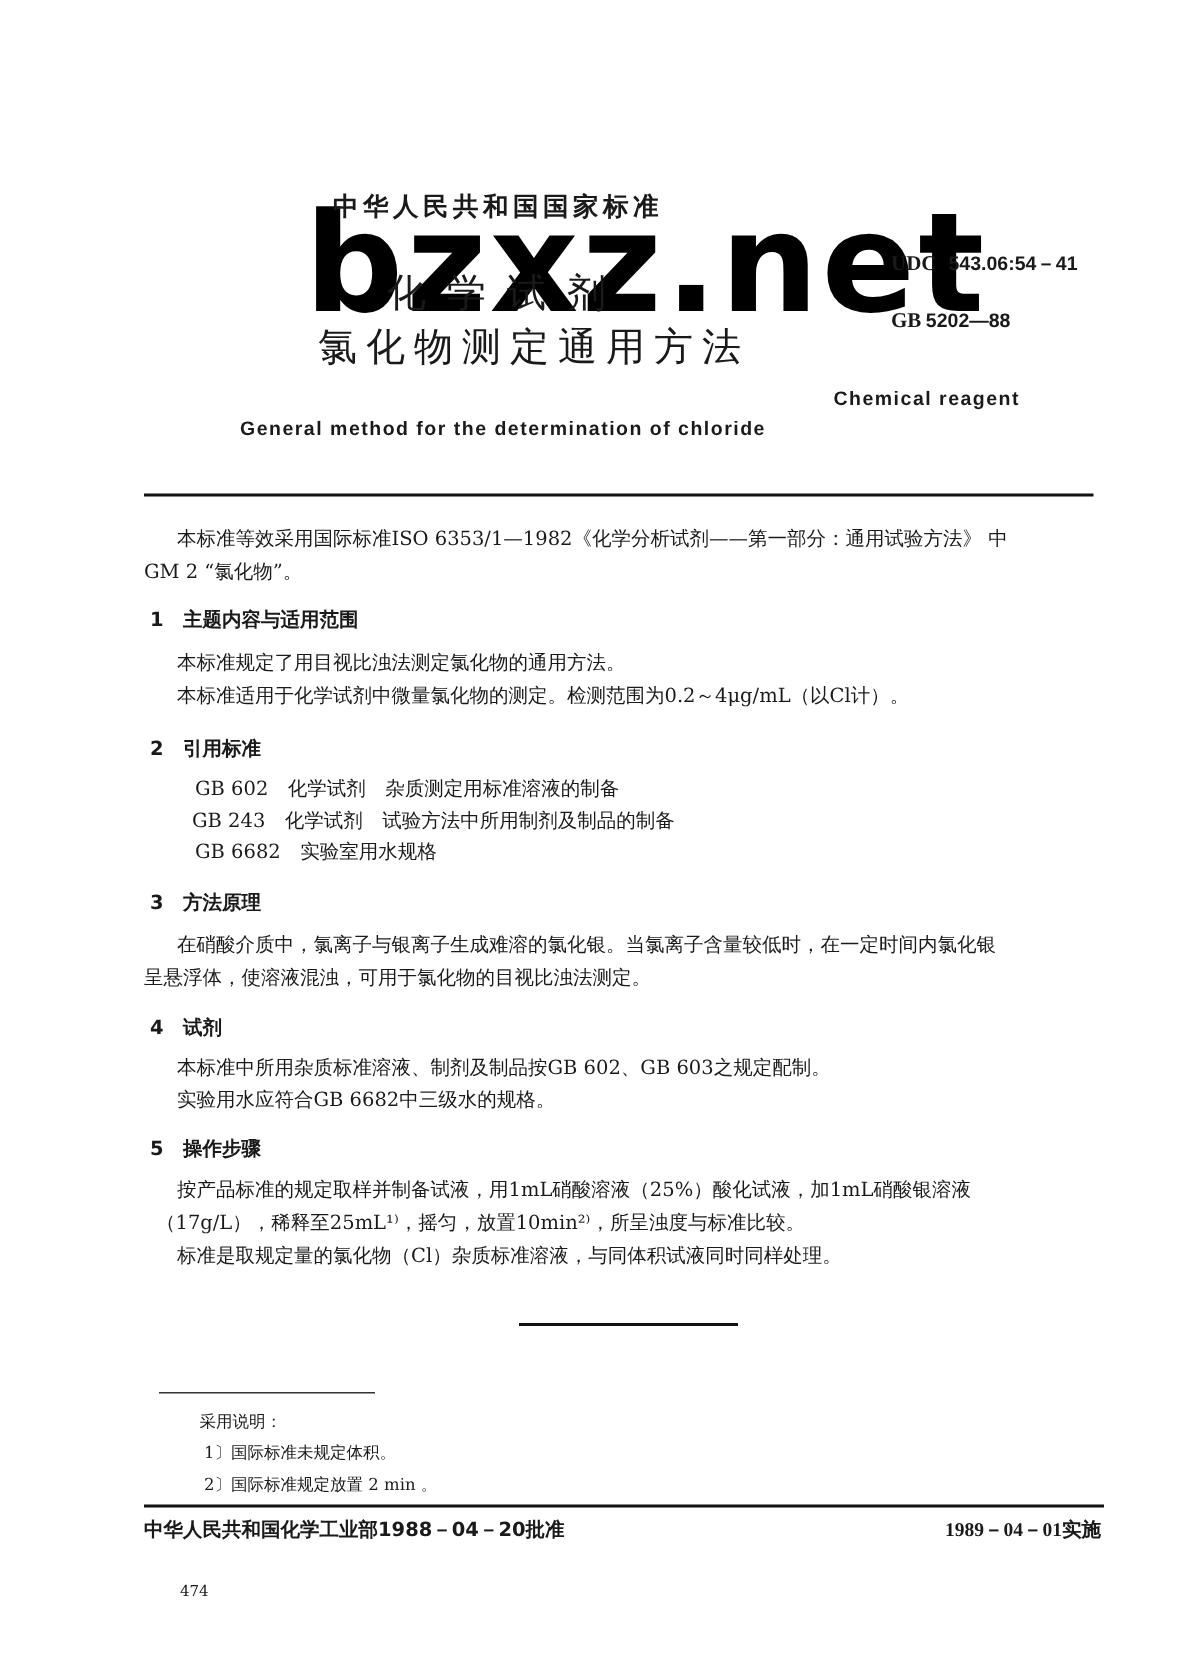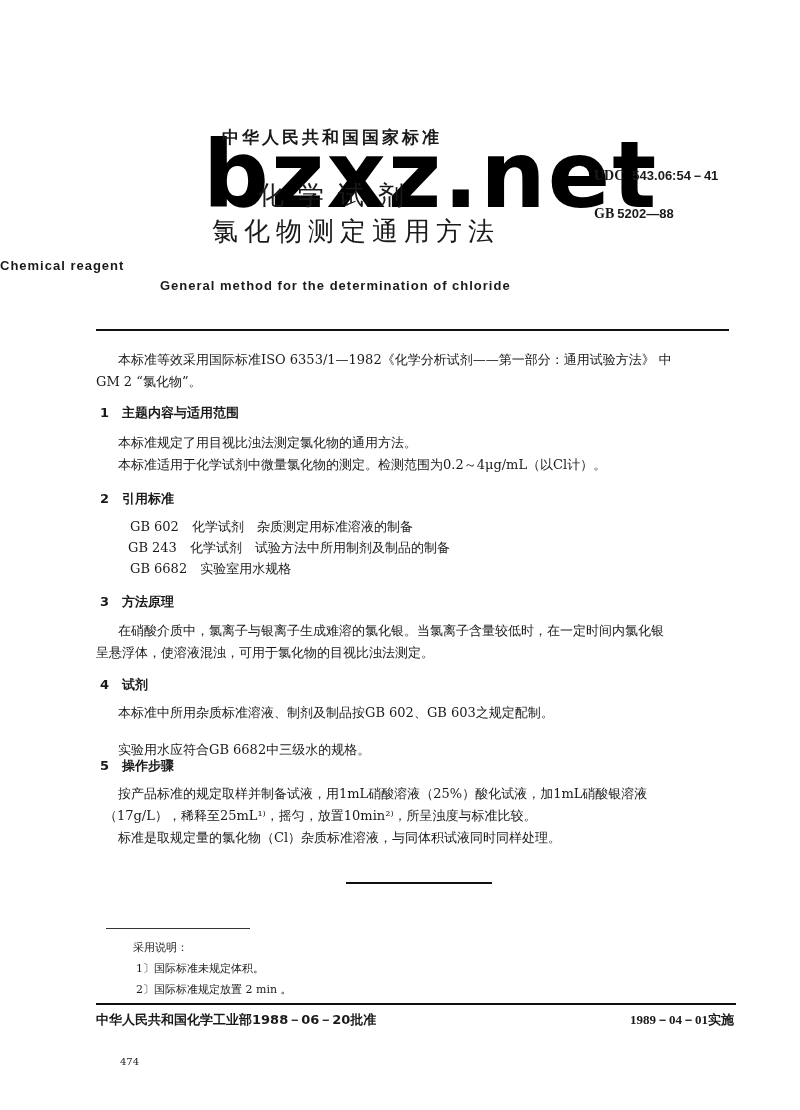--- a/index.html
+++ b/index.html
@@ -10,21 +10,21 @@
   .abs { position: absolute; }
   .watermark {
     left: 203px; top: 130px; font-family: "DejaVu Sans", "Liberation Sans", sans-serif;
     font-weight: bold; font-size: 92px; color: #000000; letter-spacing: 2px; line-height: 1;
     z-index: 0; white-space: nowrap;
   }
   .z { z-index: 1; }
   .std-header { left: 222px; top: 126px; font-size: 17px; letter-spacing: 3px; font-family: "DejaVu Sans", sans-serif; font-weight: bold; }
   .title1 { left: 258px; top: 178px; font-size: 26px; letter-spacing: 14px; font-family: "DejaVu Sans", sans-serif; }
   .title2 { left: 212px; top: 214px; font-size: 26px; letter-spacing: 6px; font-family: "DejaVu Sans", sans-serif; }
-  .en1 { left: 0; width: 680px; top: 258px; text-align: left; font-size: 13px; font-weight: bold; letter-spacing: 1px; font-family: "Liberation Sans", sans-serif; }
+  .en1 { left: 0; width: 680px; top: 258px; text-align: right; font-size: 13px; font-weight: bold; letter-spacing: 1px; font-family: "Liberation Sans", sans-serif; }
   .en2 { left: 160px; top: 278px; font-size: 13px; font-weight: bold; letter-spacing: 1px; font-family: "Liberation Sans", sans-serif; }
   .udc { left: 594px; top: 167px; font-size: 13px; font-weight: bold; font-family: "Liberation Sans", sans-serif; }
   .udc .lbl { font-family: "Liberation Serif", serif; font-size: 14px; margin-right: 8px; }
   .gbno { left: 594px; top: 206px; font-size: 13px; font-weight: bold; font-family: "Liberation Sans", sans-serif; }
   .gbno .lbl { font-family: "Liberation Serif", serif; font-size: 14px; margin-right: 3px; }
   .rule-top { left: 96px; top: 329px; width: 633px; height: 2px; background: #111; }
   .p { font-size: 13px; line-height: 22px; white-space: nowrap; }
   .h { font-size: 13px; font-weight: bold; font-family: "DejaVu Sans", sans-serif; white-space: nowrap; }
   .h .num { display: inline-block; width: 22px; }
   .short-rule { left: 346px; top: 882px; width: 146px; height: 2px; background: #111; }
@@ -74,32 +74,32 @@
 <div class="abs h" style="left:100px; top:593px;">
   <span class="num">3</span><span>方法原理</span>
 </div>
 <div class="abs p" style="left:118px; top:620px;">在硝酸介质中，氯离子与银离子生成难溶的氯化银。当氯离子含量较低时，在一定时间内氯化银</div>
 <div class="abs p" style="left:96px; top:642px;">呈悬浮体，使溶液混浊，可用于氯化物的目视比浊法测定。</div>
 
 <div class="abs h" style="left:100px; top:676px;">
   <span class="num">4</span><span>试剂</span>
 </div>
 <div class="abs p" style="left:118px; top:702px;">本标准中所用杂质标准溶液、制剂及制品按GB 602、GB 603之规定配制。</div>
-<div class="abs p" style="left:118px; top:723px;margin-top:16px;">实验用水应符合GB 6682中三级水的规格。</div>
+<div class="abs p" style="left:118px; top:723px;">实验用水应符合GB 6682中三级水的规格。</div>
 
 <div class="abs h" style="left:100px; top:757px;">
   <span class="num">5</span><span>操作步骤</span>
 </div>
 <div class="abs p" style="left:118px; top:783px;">按产品标准的规定取样并制备试液，用1mL硝酸溶液（25%）酸化试液，加1mL硝酸银溶液</div>
 <div class="abs p" style="left:104px; top:805px;">（17g/L），稀释至25mL¹⁾，摇匀，放置10min²⁾，所呈浊度与标准比较。</div>
 <div class="abs p" style="left:118px; top:827px;">标准是取规定量的氯化物（Cl）杂质标准溶液，与同体积试液同时同样处理。</div>
 
 <div class="abs short-rule"></div>
 
 <div class="abs fn-rule"></div>
 <div class="abs fn" style="left:133px; top:938px;">采用说明：</div>
 <div class="abs fn" style="left:136px; top:959px;">1〕国际标准未规定体积。</div>
 <div class="abs fn" style="left:136px; top:980px;">2〕国际标准规定放置 2 min 。</div>
 
 <div class="abs rule-bottom"></div>
-<div class="abs approve">中华人民共和国化学工业部1988－06－20批准</div>
+<div class="abs approve">中华人民共和国化学工业部1988－04－20批准</div>
 <div class="abs effective">1989－04－01实施</div>
 <div class="abs pageno">474</div>
 
 </body></html>

